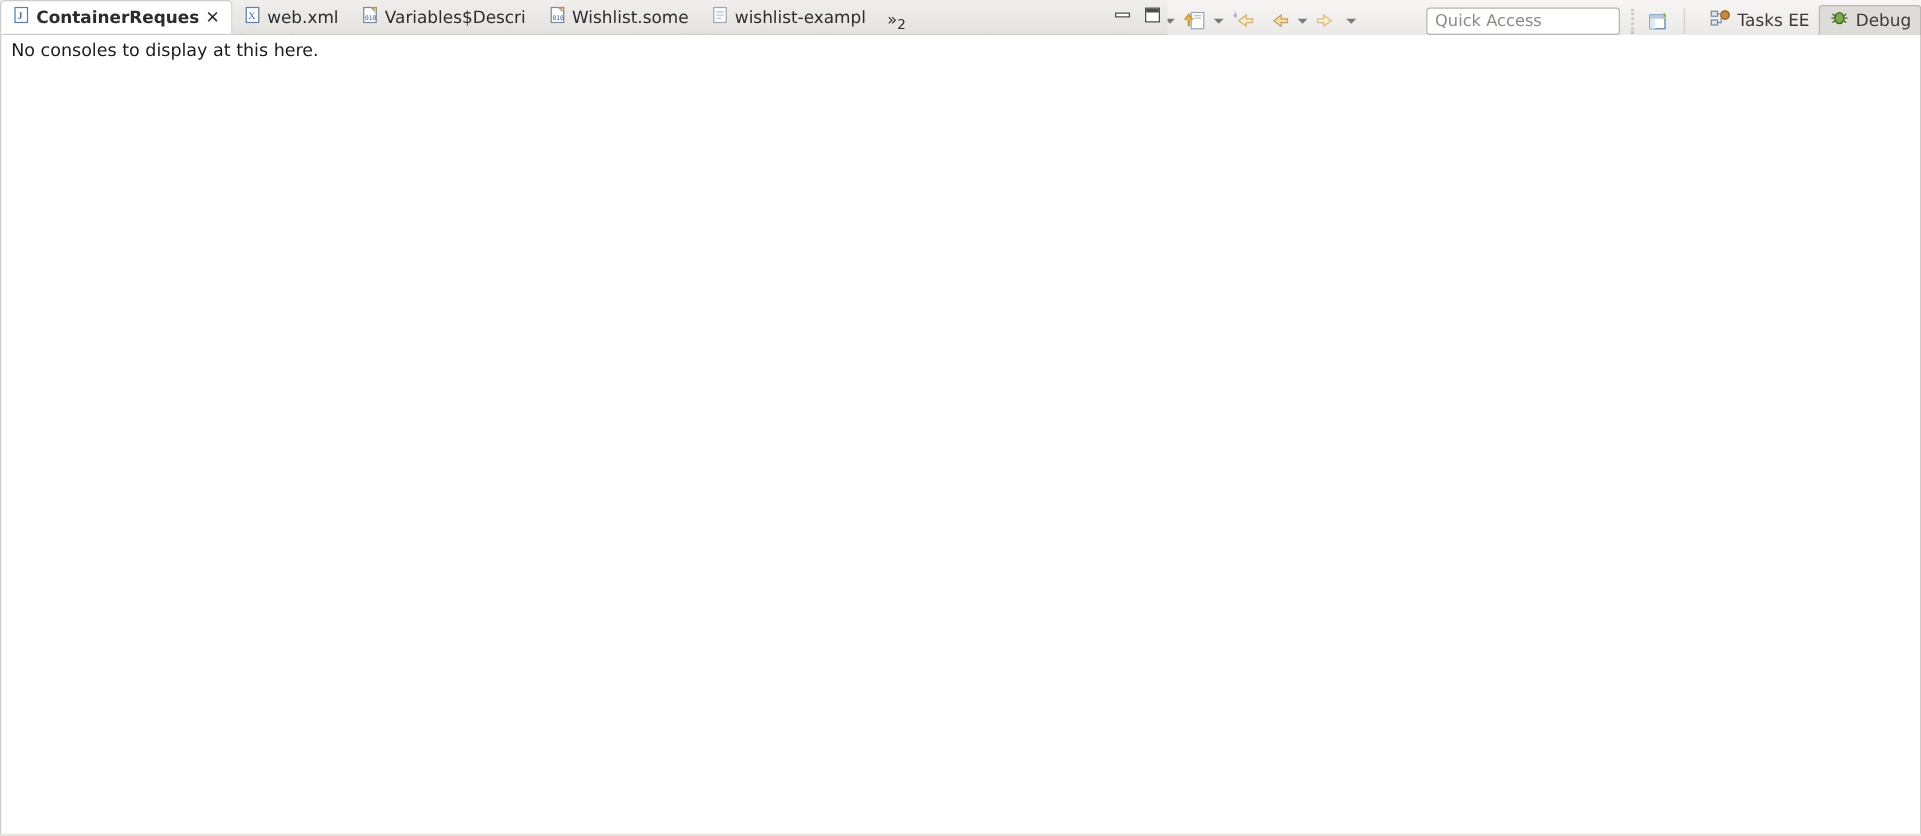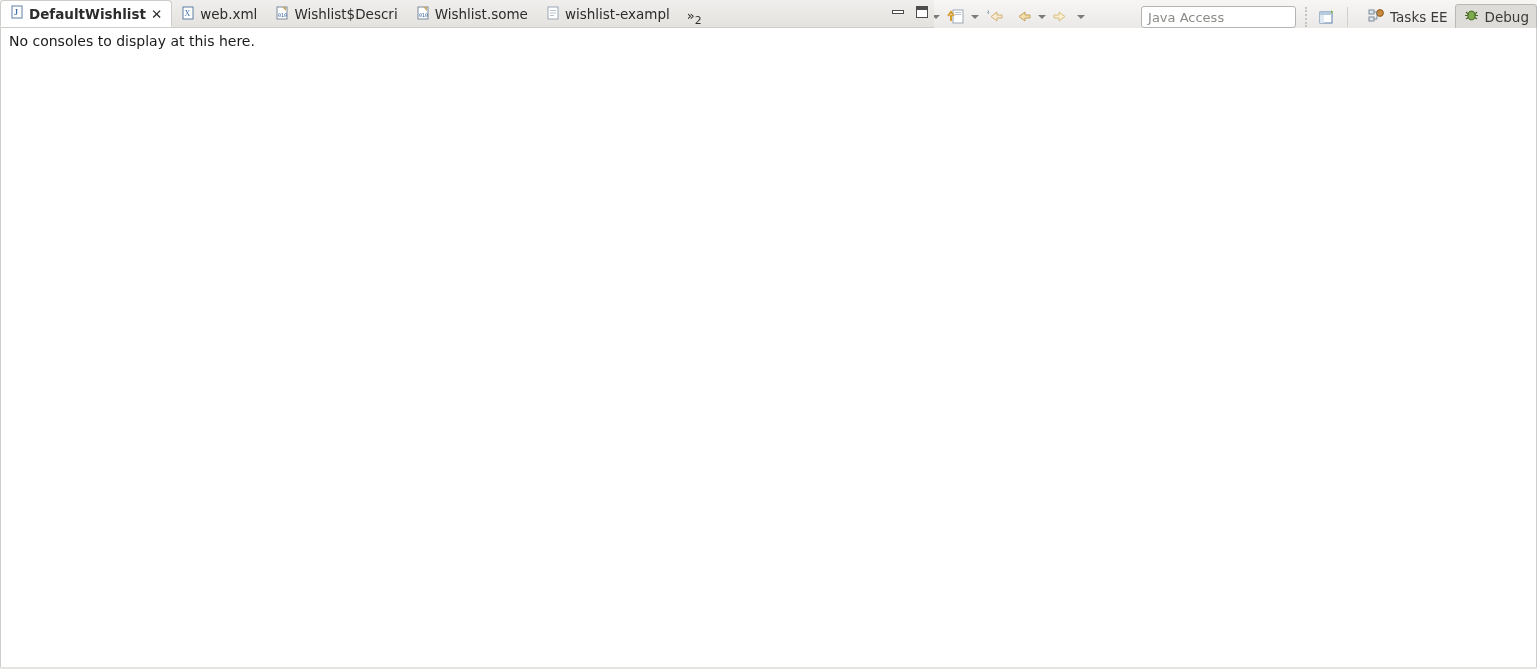--- a/index.html
+++ b/index.html
@@ -402,21 +402,21 @@
       </div>
     <div class="tb-arrow"></div>
     <div class="tb-item">
       <svg width="19" height="17" viewBox="0 0 19 17">
           <path d="M7 4 L13 8.5 L7 13 v-3 H2 v-3 h5 z" fill="#faeecd" stroke="#d7be86"></path>
         </svg>
       </div>
     <div class="tb-arrow"></div>
 
     <div style="flex:1"></div>
-    <div class="quick-access">Java Access</div>
+    <div class="quick-access">Quick Access</div>
     <div class="tb-grip"></div>
     <div class="tb-item">
       <svg width="19" height="18" viewBox="0 0 19 18">
           <rect x="2" y="4" width="12" height="11" fill="#fff" stroke="#5d7fa6"></rect>
           <rect x="2" y="4" width="12" height="3" fill="#b7cbe0"></rect>
           <rect x="2" y="7" width="4" height="8" fill="#dfe9f2"></rect>
           <path d="M13 2 l2 2 -2 2z" fill="#7ab648"></path>
         </svg>
       </div>
     <div style="width:8px;border-left:1px solid #d2d0cc;height:20px;margin:0 6px"></div>
@@ -613,37 +613,37 @@
   </div>
 
   <div id="editor-view">
     <div class="etabbar">
       <div id="editor-tabs" style="display:flex;align-items:flex-end;">
           <div class="etab active">
             <span><svg width="14" height="14" viewBox="0 0 14 14">
                 <rect x="2" y="1" width="10" height="12" fill="#fff" stroke="#5d7fa6"></rect>
                 <text x="4" y="10" font-size="8" fill="#3f6fa8" font-family="serif">J</text>
               </svg></span>
-            <span>DefaultWishlist</span>
+            <span>ContainerReques</span>
             <span class="closer">✕</span>
           </div>
           <div class="etab">
             <span><svg width="14" height="14" viewBox="0 0 14 14">
                 <rect x="2" y="1" width="10" height="12" fill="#fff" stroke="#5d7fa6"></rect>
                 <text x="3.5" y="10" font-size="8" fill="#3f6fa8" font-family="serif">X</text>
               </svg></span>
             <span>web.xml</span>
           </div>
           <div class="etab">
             <span><svg width="14" height="14" viewBox="0 0 14 14">
                 <rect x="2" y="1" width="10" height="12" fill="#fff" stroke="#7b8a99"></rect>
                 <text x="3" y="11" font-size="5" fill="#2d5b9e" font-family="monospace">010</text>
                 <path d="M7 1 l4 0 0 4" fill="#c9a86a"></path>
               </svg></span>
-            <span>Wishlist$Descri</span>
+            <span>Variables$Descri</span>
           </div>
           <div class="etab">
             <span><svg width="14" height="14" viewBox="0 0 14 14">
                 <rect x="2" y="1" width="10" height="12" fill="#fff" stroke="#7b8a99"></rect>
                 <text x="3" y="11" font-size="5" fill="#2d5b9e" font-family="monospace">010</text>
                 <path d="M7 1 l4 0 0 4" fill="#c9a86a"></path>
               </svg></span>
             <span>Wishlist.some</span>
           </div>
           <div class="etab">

